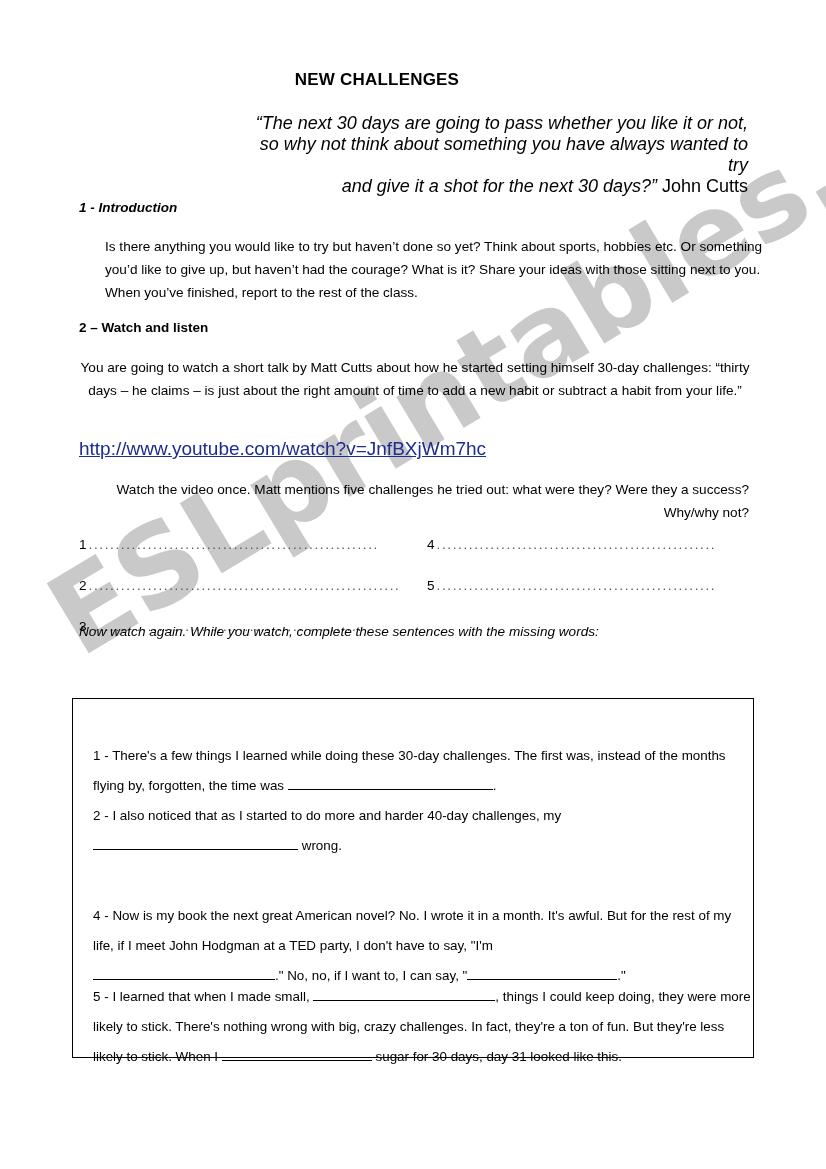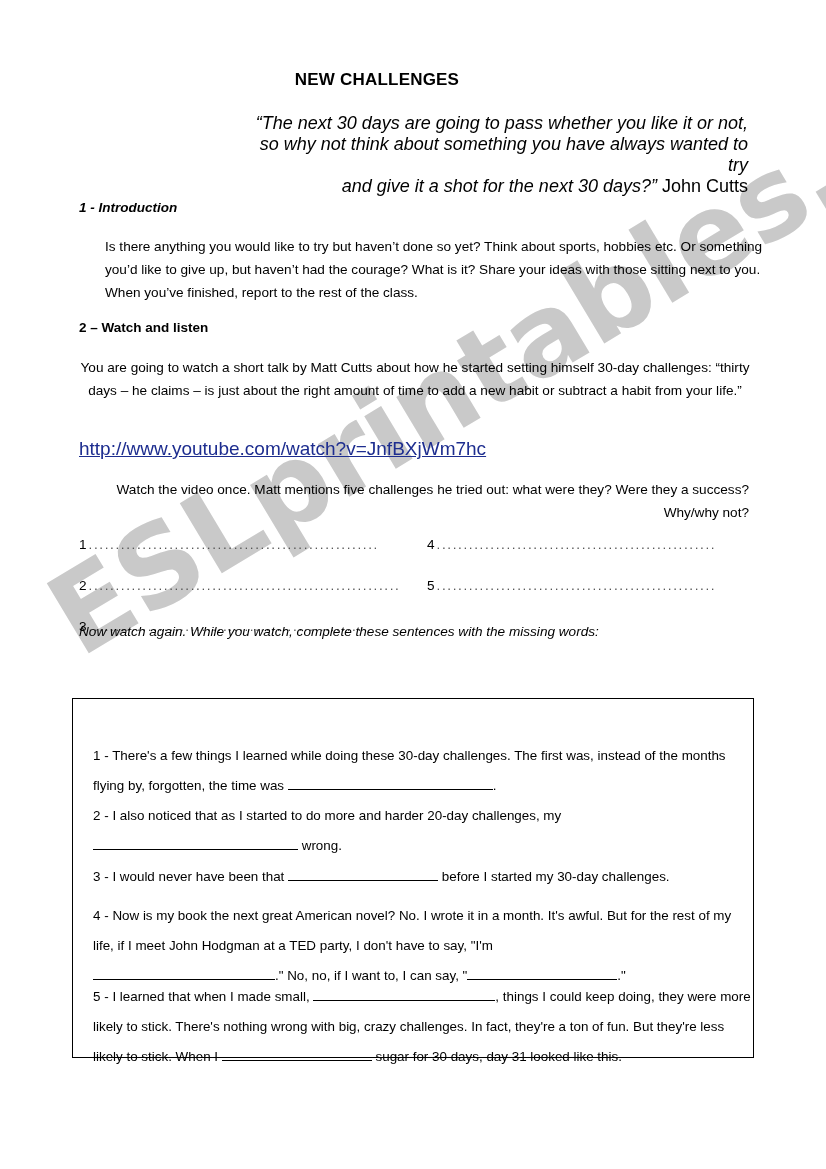--- a/index.html
+++ b/index.html
@@ -202,31 +202,25 @@
     <div id="exercise-box">
 
       <div class="box-item" id="box-item-1">
         <span>1 -</span>
         <span>There's a few things I learned while doing these 30-day challenges. The first was, instead of the months flying by, forgotten, the time was</span>
         <span class="blank b-xl"></span><span>.</span>
       </div>
 
       <div class="box-item" id="box-item-2">
         <span>2 -</span>
-        <span>I also noticed that as I started to do more and harder 20-day challenges, my</span><br>
+        <span>I also noticed that as I started to do more and harder 40-day challenges, my</span><br>
         <span class="blank b-xl"></span>
         <span>wrong.</span>
       </div>
 
-      <div class="box-item" id="box-item-3">
-        <span>3 -</span>
-        <span>I would never have been that</span>
-        <span class="blank b-md"></span>
-        <span>before I started my 30-day challenges.</span>
-      </div>
 
       <div class="box-item" id="box-item-4">
         <span>4 -</span>
         <span>Now is my book the next great American novel? No. I wrote it in a month. It's awful. But for the rest of my life, if I meet John Hodgman at a TED party, I don't have to say, "I'm</span><br>
         <span class="blank b-lg"></span><span>." No, no, if I want to, I can say, "</span><span class="blank b-md"></span><span>."</span>
       </div>
 
       <div class="box-item" id="box-item-5">
         <span>5 -</span>
         <span>I learned that when I made small,</span>

